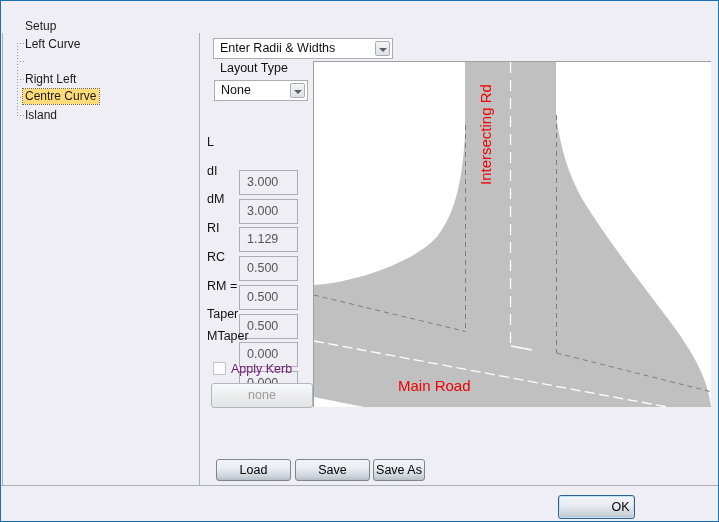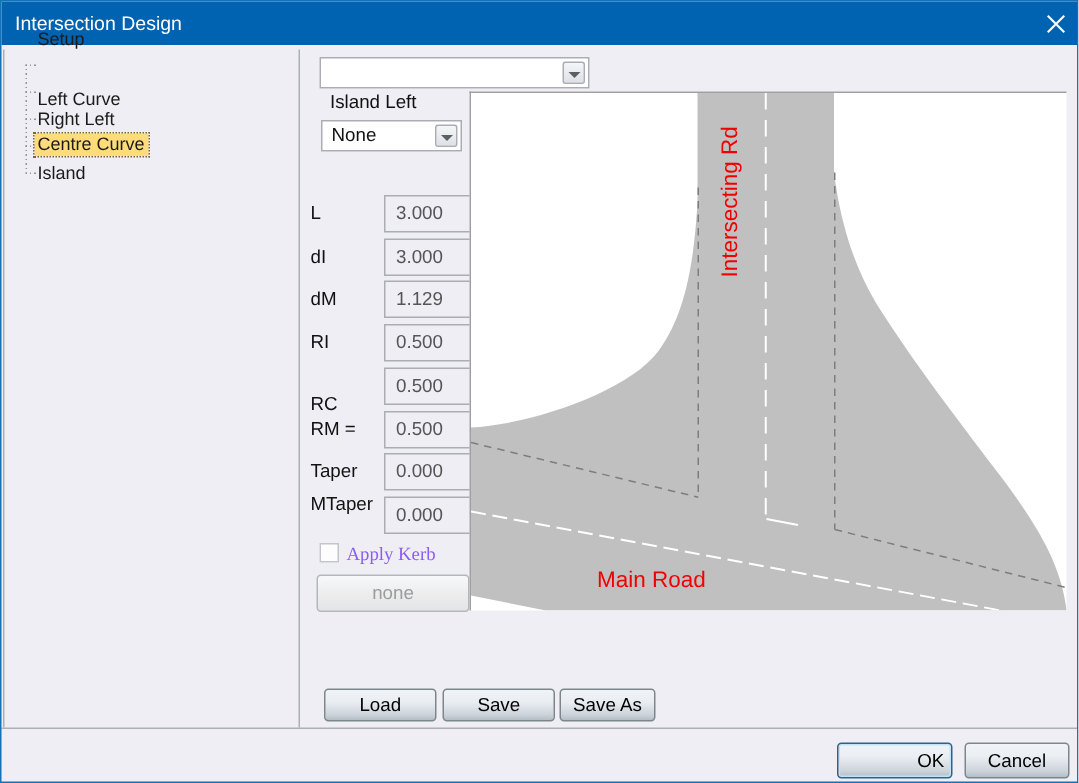--- a/index.html
+++ b/index.html
@@ -26,80 +26,73 @@
   .combo .txt { position:absolute; left:6px; top:0; line-height:19px; font-size:12.5px; color:#111; white-space:nowrap; }
   .combo .cbtn { position:absolute; right:2px; top:2px; bottom:2px; width:15px;
     background:linear-gradient(#f4f6f8,#dde1e6); border:1px solid #abadb3; border-radius:2px; }
   .combo .arr { position:absolute; left:3px; top:6px; width:0; height:0;
     border-left:4px solid transparent; border-right:4px solid transparent; border-top:4px solid #5a5f66; }
   #combo-mode { left:213px; top:38px; width:180px; height:21px; }
   #combo-island { left:214px; top:80px; width:94px; height:21px; }
   #island-type-label { position:absolute; left:220px; top:61px; font-size:12.5px; color:#111; }
   
   .fld-label { position:absolute; left:207px; font-size:12.5px; color:#111; line-height:25px; white-space:nowrap; }
-  .fld-box { position:absolute; left:256px; width:59px; height:25px; background:#eeeef4; border:1px solid #abadb3; }
+  .fld-box { position:absolute; left:239px; width:59px; height:25px; background:#eeeef4; border:1px solid #abadb3;margin-top:40px; }
   .fld-box span { position:absolute; left:7px; top:0; line-height:23px; font-size:12.5px; color:#565656; }
   
   #kerb-check { position:absolute; left:213px; top:362px; width:13px; height:13px; background:#fdfdfd; border:1px solid #c2c6ca; }
-  #kerb-label { position:absolute; left:231px; top:362px; font-size:12.5px; color:#8b5cf6;font-family:Liberation Serif, serif; }
+  #kerb-label { position:absolute; left:231px; top:362px; font-size:12.5px; color:#701a75; }
   #kerb-style-btn { position:absolute; left:211px; top:383px; width:102px; height:25px;
     border:1px solid #b2b7ba; border-radius:3px; background:linear-gradient(#f7f8f9,#ededee 50%,#e2e4e6);
     font-size:12.5px; color:#9c9c9c; text-align:center; line-height:23px; }
   
   #diagram { position:absolute; left:313px; top:61px; width:398px; height:346px; background:#fff;
     border-left:1px solid #a0a0a0; border-top:1px solid #a0a0a0; }
   #diagram svg { position:absolute; left:0; top:0; }
   
   .btn { position:absolute; border:1px solid #7c878c; border-radius:3px;
     background:linear-gradient(180deg,#f0f4f8 0%,#eaeef3 40%,#dfe4ea 55%,#ccd3da 82%,#b6bec5 100%);
     font-size:12.5px; color:#000; text-align:center; }
   #btn-load { left:216px; top:459px; width:75px; height:22px; line-height:20px; }
   #btn-save { left:295px; top:459px; width:75px; height:22px; line-height:20px; }
-  #btn-saveas { left:373px; top:459px; width:64px; height:22px; line-height:20px; }
+  #btn-saveas { left:373px; top:459px; width:52px; height:22px; line-height:20px; }
   #btn-ok { left:558px; top:495px; width:77px; height:24px; line-height:22px;
     border-color:#30618e; box-shadow:inset 0 0 0 1px #bfe3f7;padding-left:48px; }
   #btn-cancel { left:643px; top:495px; width:70px; height:24px; line-height:22px; }
 </style>
 </head>
 <body>
 
 <div id="dialog">
   <div id="frame"></div>
-  <div id="titlebar">
-    <span id="title-text">Intersection Design</span>
-    <div id="close-btn">
-      <svg width="16" height="16" viewBox="0 0 16 16">
-        <path d="M2.5,2.5 L13.5,13.5 M13.5,2.5 L2.5,13.5" stroke="#ffffff" stroke-width="1.4"></path>
-      </svg>
-    </div>
-  </div>
 
   <div id="tree-panel"></div>
   <div id="separator"></div>
 
   <div class="tree-vline"></div>
   <div class="tree-stub" style="top:43px"></div>
   <div class="tree-stub" style="top:61px"></div>
   <div class="tree-stub" style="top:79px"></div>
   <div class="tree-stub" style="top:97px"></div>
   <div class="tree-stub" style="top:115px"></div>
 
   <div class="tree-item" style="top:19px">Setup</div>
-  <div class="tree-item" style="top:59px">Left Curve</div>
+  <div class="tree-item" style="top:37px">Left Curve</div>
   <div class="tree-item" style="top:72px">Right Left</div>
   <div class="tree-item selected" style="top:89px">Centre Curve</div>
   <div class="tree-item" style="top:108px">Island</div>
 
   <div class="combo" id="combo-mode">
+    <span class="txt">Enter Radii &amp; Widths</span>
     <span class="cbtn">
         <span class="arr"></span>
       </span>
   </div>
 
-  <div id="island-type-label">Island Left</div>
+  <div id="island-type-label">Layout Type</div>
 
   <div class="combo" id="combo-island">
     <span class="txt">None</span>
     <span class="cbtn">
         <span class="arr"></span>
       </span>
   </div>
 
   <div class="fld-label" style="top:130px">L</div>
   <div class="fld-box" style="top:130px">
@@ -110,21 +103,21 @@
       <span>3.000</span>
     </div>
   <div class="fld-label" style="top:187px">dM</div>
   <div class="fld-box" style="top:187px">
       <span>1.129</span>
     </div>
   <div class="fld-label" style="top:216px">RI</div>
   <div class="fld-box" style="top:216px">
       <span>0.500</span>
     </div>
-  <div class="fld-label" style="top:257px">RC</div>
+  <div class="fld-label" style="top:245px">RC</div>
   <div class="fld-box" style="top:245px">
       <span>0.500</span>
     </div>
   <div class="fld-label" style="top:274px">RM =</div>
   <div class="fld-box" style="top:274px">
       <span>0.500</span>
     </div>
   <div class="fld-label" style="top:302px">Taper</div>
   <div class="fld-box" style="top:302px">
       <span>0.000</span>
@@ -156,14 +149,13 @@
       <text transform="translate(177,123) rotate(-90)" fill="#f00000" font-size="15">Intersecting Rd</text>
       <text x="84" y="329" fill="#f00000" font-size="15">Main Road</text>
     </svg>
   </div>
 
   <div class="btn" id="btn-save">Save</div>
   <div class="btn" id="btn-load">Load</div>
   <div class="btn" id="btn-saveas">Save As</div>
 
   <div class="btn" id="btn-ok">OK</div>
-  <div class="btn" id="btn-cancel">Cancel</div>
 </div>
 
 </body></html>

